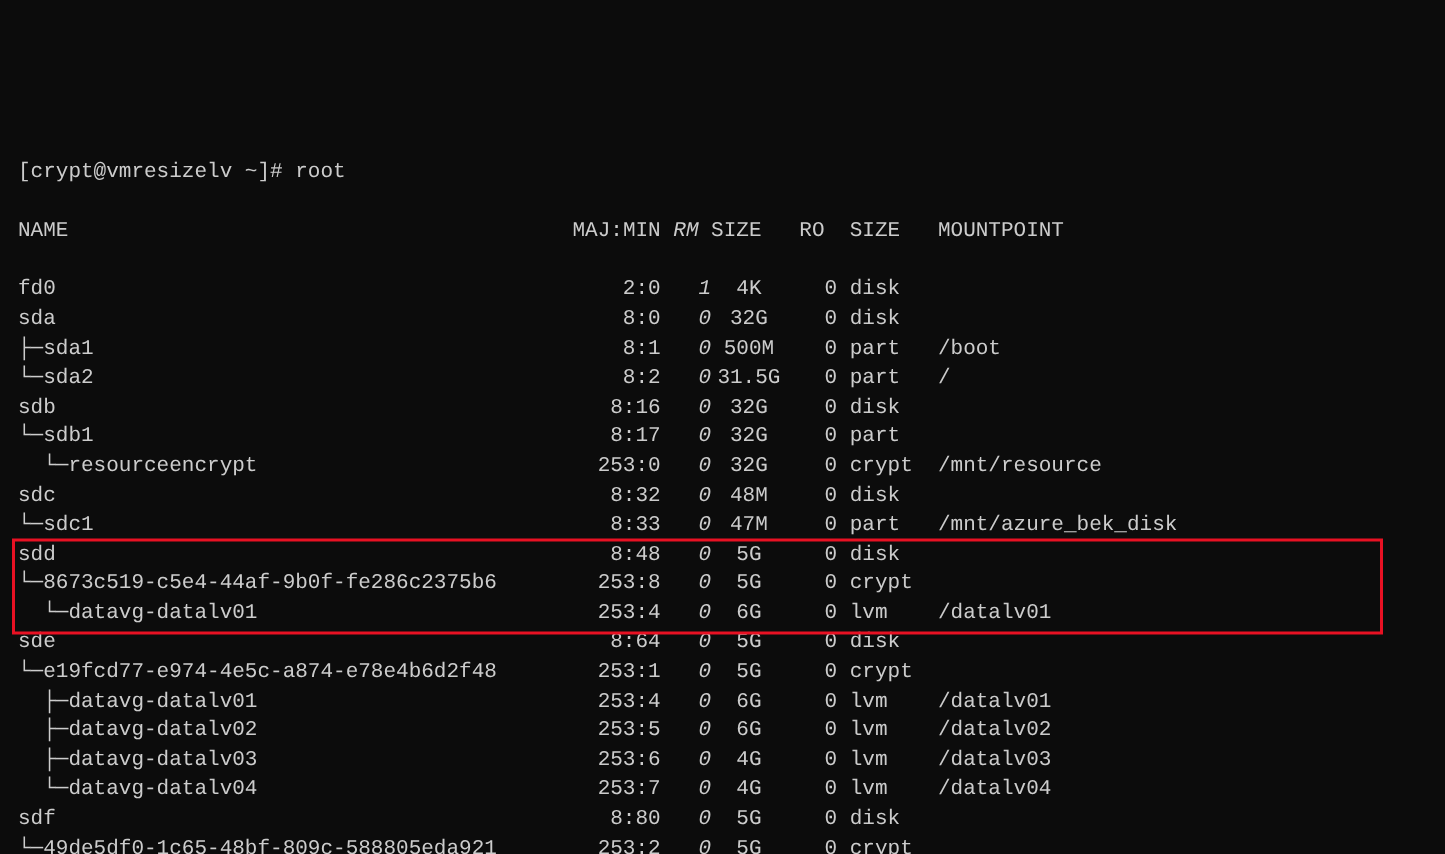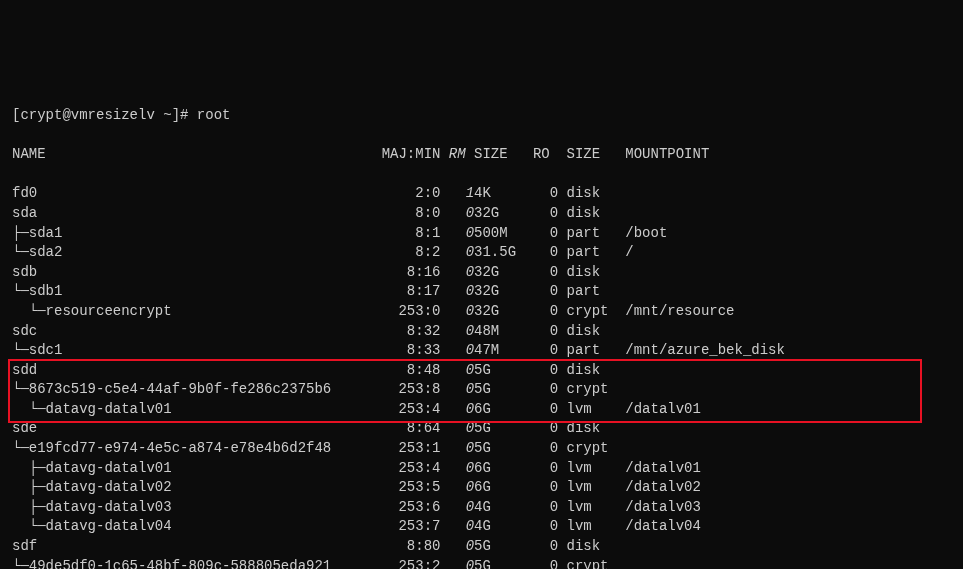--- a/index.html
+++ b/index.html
@@ -17,21 +17,21 @@
       position: absolute;
       pointer-events: none;
     }
     .terminal {
       position: relative;
     }
     .row { display: block; }
     .col-name { display: inline-block; width: 44ch; }
     .col-majmin { display: inline-block; width: 7ch; text-align: right; }
     .col-rm { display: inline-block; width: 3ch; text-align: right; font-style: italic; }
-    .col-size { display: inline-block; width: 6ch; text-align: left; }
+    .col-size { display: inline-block; width: 6ch; text-align: center; }
     .col-ro { display: inline-block; width: 3ch; text-align: right; }
     .col-type { display: inline-block; width: 6ch; }
     .col-mount { display: inline-block; }
     .header .col-name { width: 44ch; }
     .header .col-majmin { text-align: center; width: 7ch; }
     .header .col-rm { text-align: left; width: 3ch; }
     .header .col-size { text-align: left; width: 6ch; }
     .header .col-ro { text-align: left; width: 3ch; }
   </style>
 </head>

